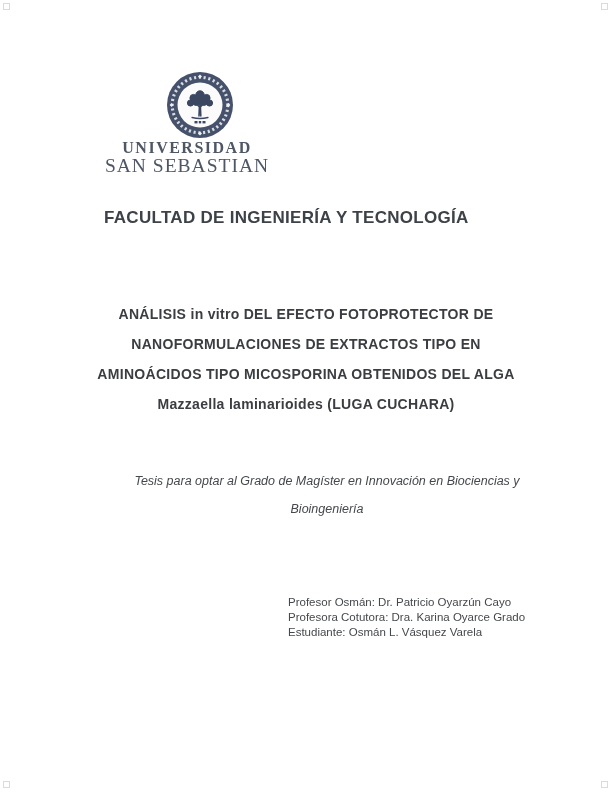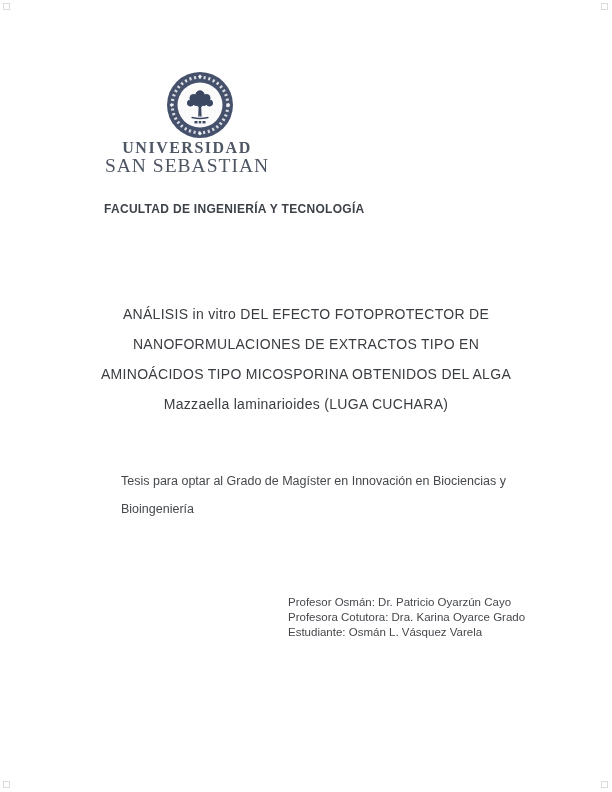--- a/index.html
+++ b/index.html
@@ -32,42 +32,44 @@
   }
   #wordmark .wm1{
     font-size:16px;line-height:17px;letter-spacing:1.5px;font-weight:700;
   }
   #wordmark .wm2{
     font-size:19.5px;line-height:20px;letter-spacing:1px;font-weight:400;
   }
 
   
   #faculty{
-    position:absolute;left:104px;top:202px;
-    font-size:12px;font-weight:bold;letter-spacing:.3px;
+    position:absolute;left:104px;top:208px;
+    font-size:17px;font-weight:bold;letter-spacing:.3px;
     color:#3d4248;
   }
 
   
   .title-line{
     position:absolute;left:36px;width:540px;
     text-align:center;
-    font-size:14px;font-weight:normal;letter-spacing:.3px;
+    font-size:14px;font-weight:bold;letter-spacing:.3px;
     color:#3a3d41;
   }
   #title-line-0{top:306px;}
   #title-line-1{top:336px;}
   #title-line-2{top:366px;}
   #title-line-3{top:396px;}
 
   
   .subtitle-line{
     position:absolute;left:121px;width:412px;
+    text-align:center;
     font-size:12.5px;font-weight:400;
     color:#45484c;
+    font-style:italic;
   }
   #subtitle-line-0{top:474px;}
   #subtitle-line-1{top:502px;}
 
   
   #credits{
     position:absolute;left:288px;top:595px;
     font-size:11.5px;line-height:15px;
     color:#45484c;
   }

